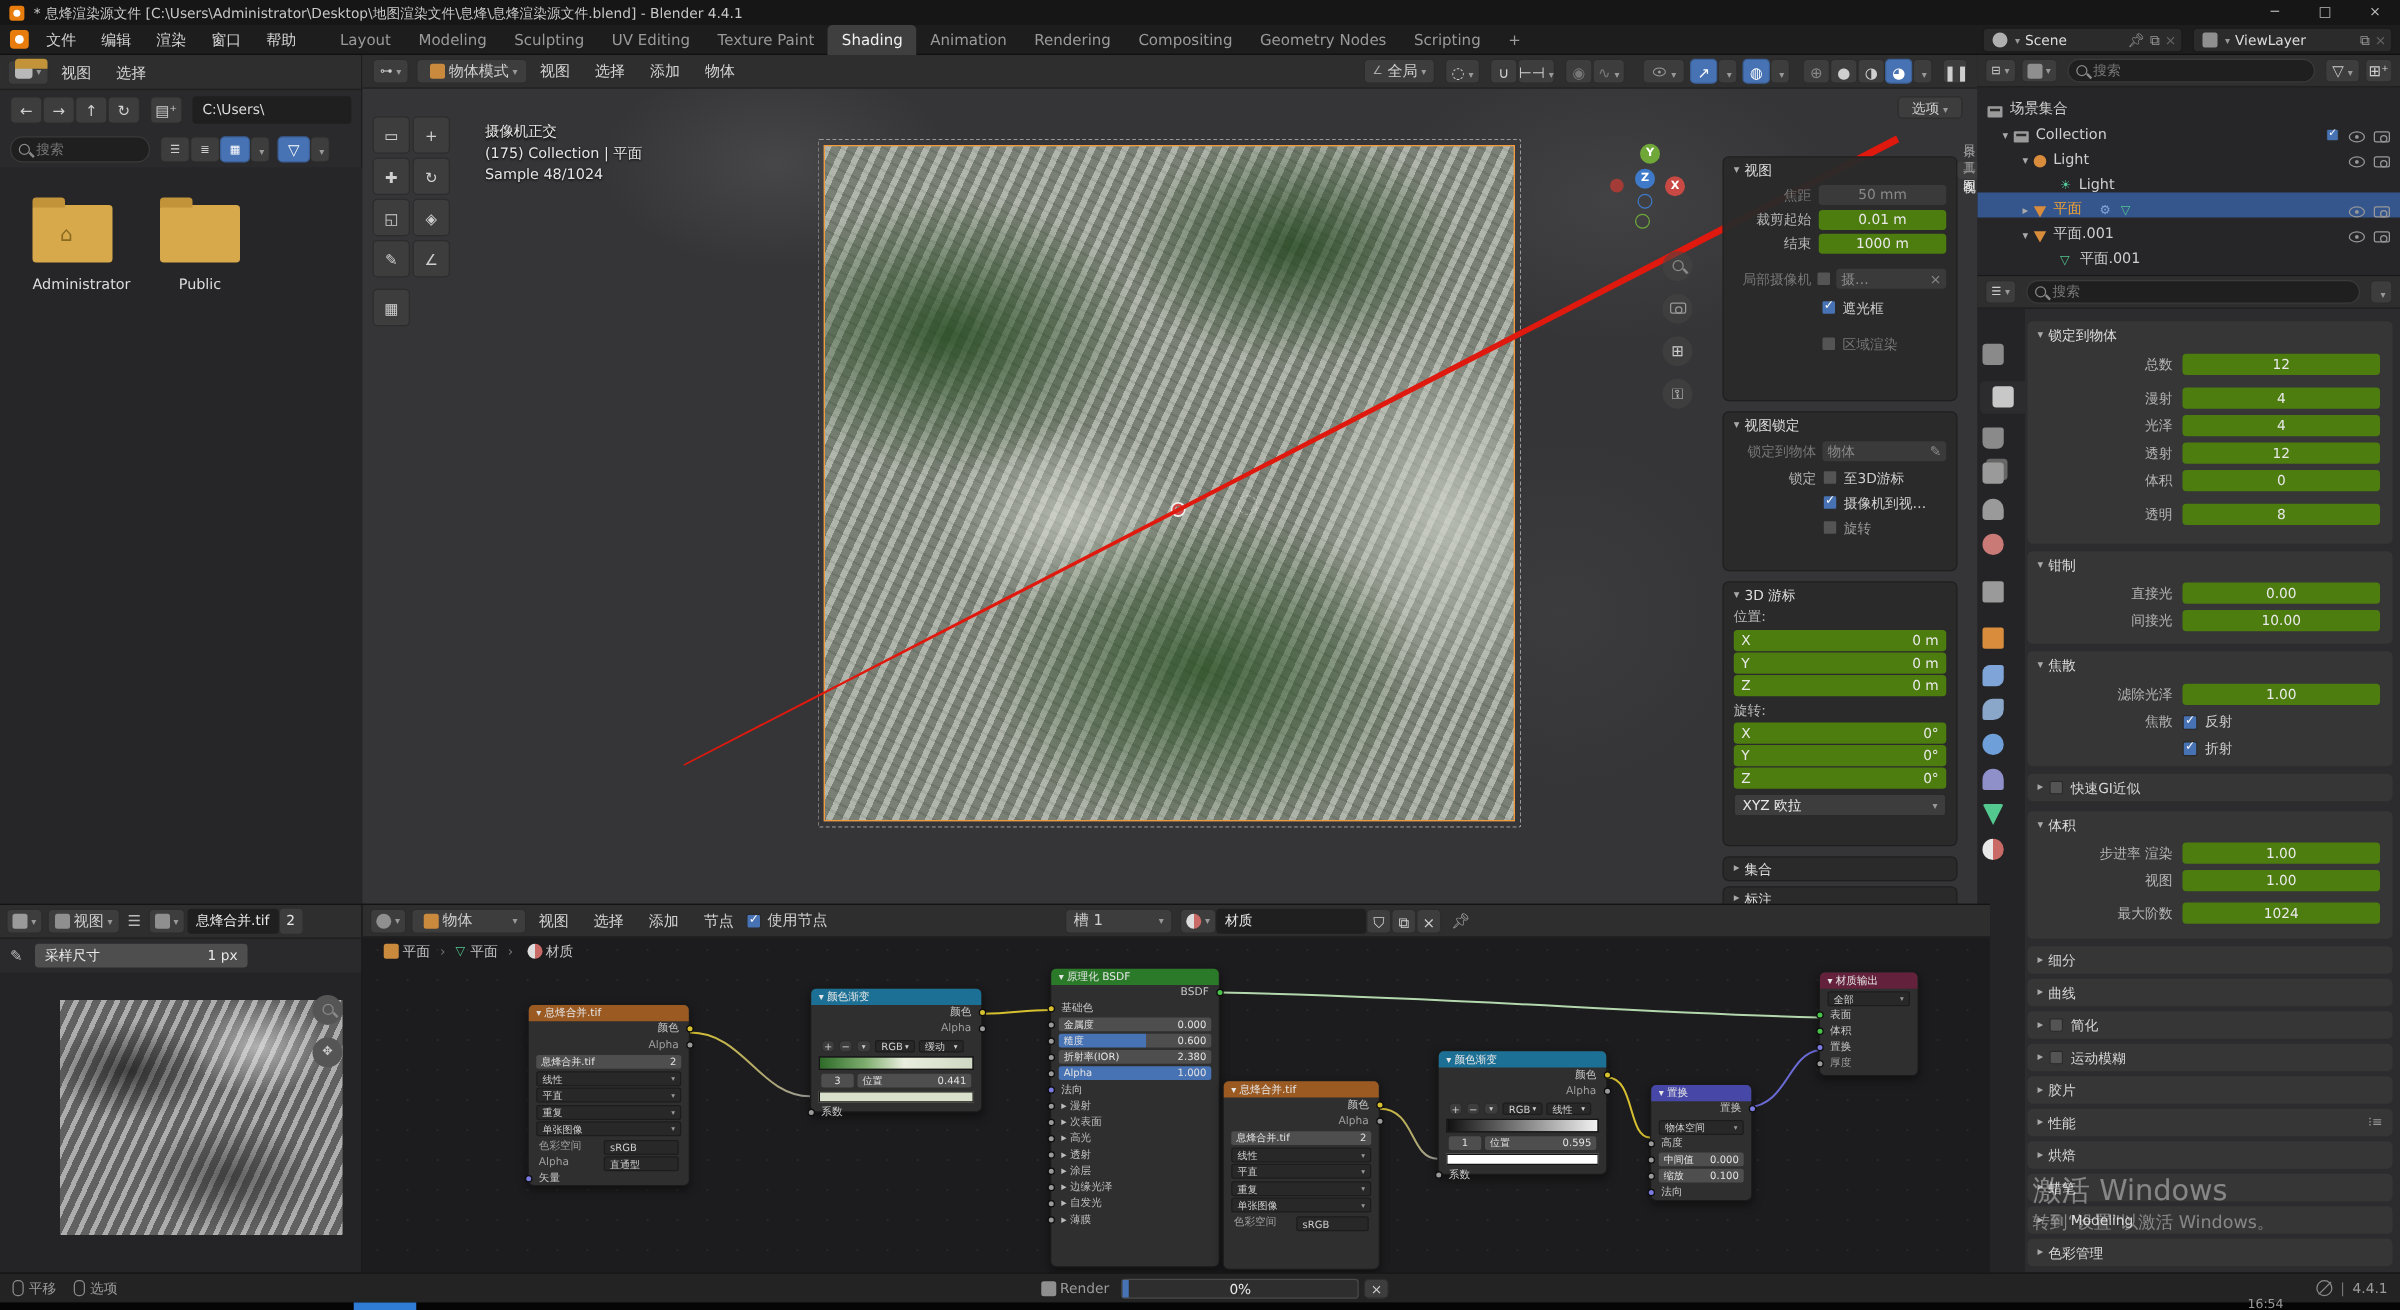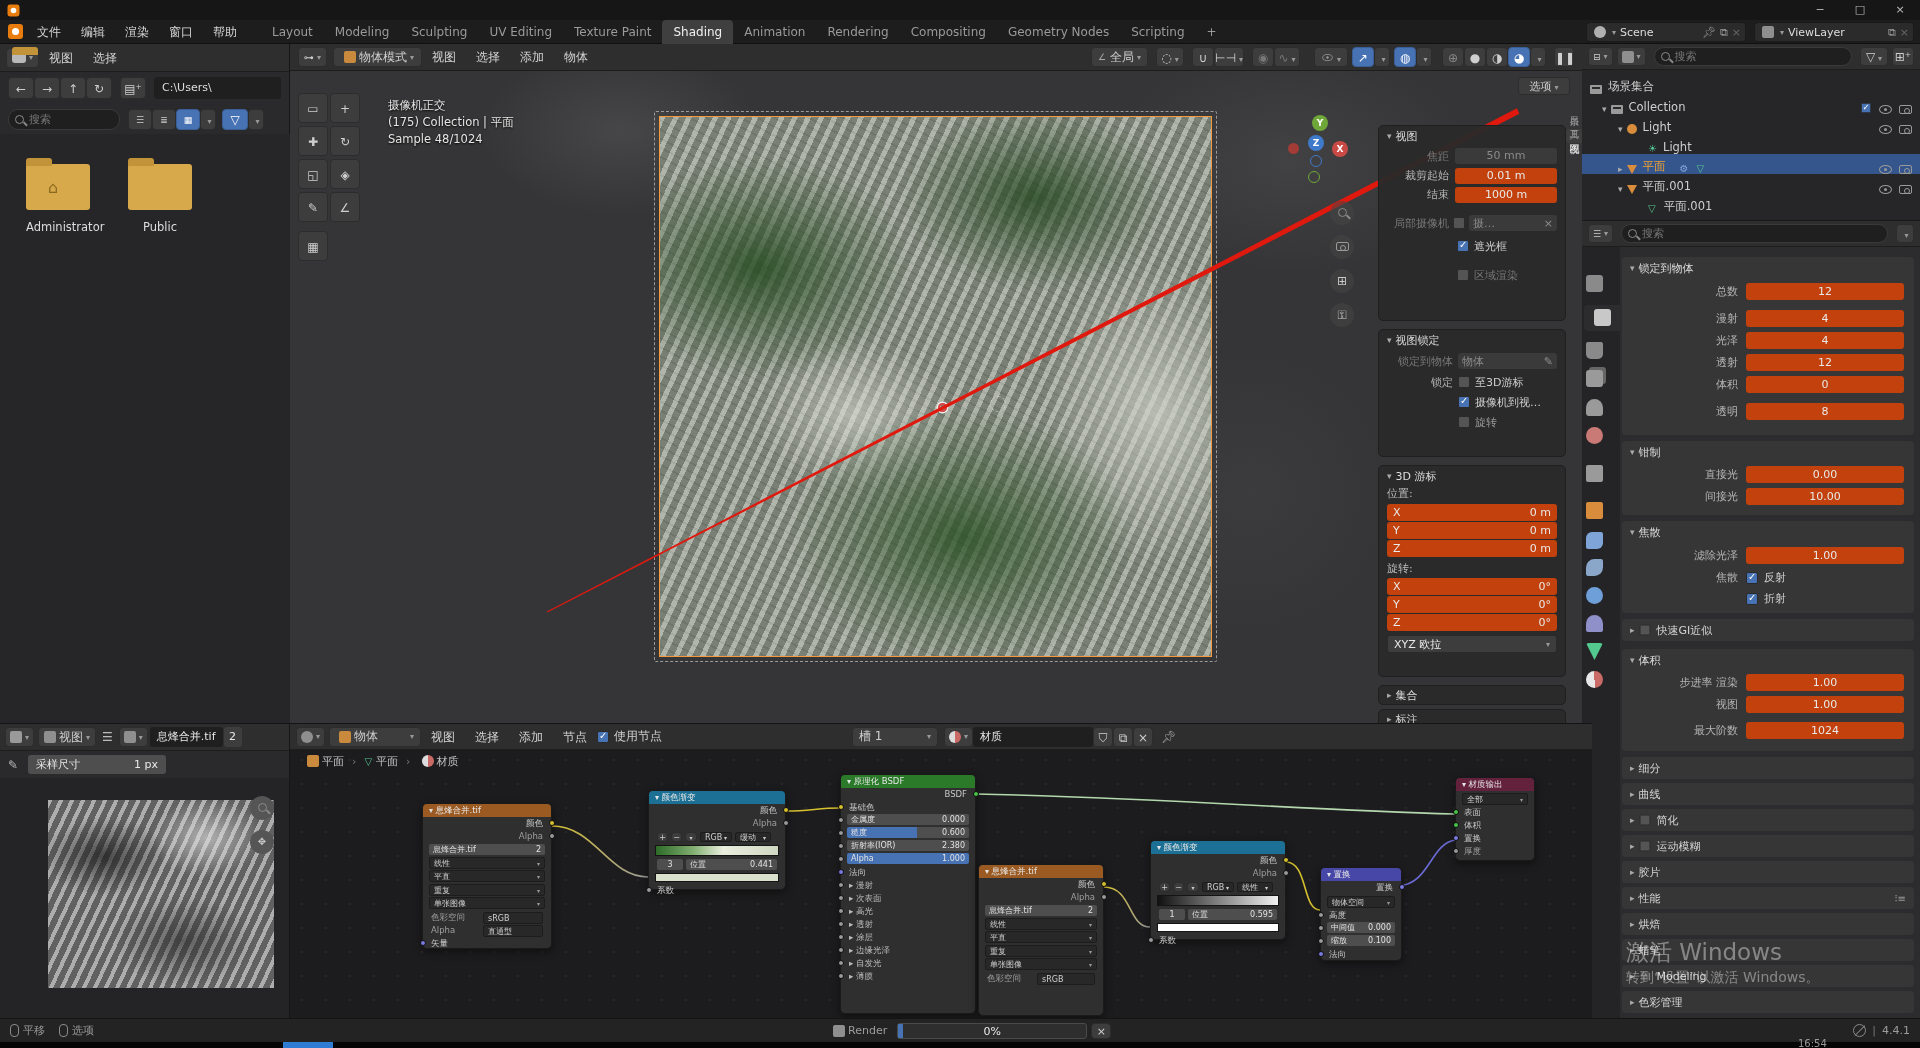--- a/index.html
+++ b/index.html
@@ -14,21 +14,21 @@
   #menubar{left:0;top:20px;width:1920px;height:24px;background:#1d1d1d;border-bottom:1px solid #101010}
   .menuitem{padding:0 10px;height:24px;line-height:24px;color:#d4d4d4;cursor:default}
   .wstab{padding:0 11px;height:24px;line-height:24px;color:#9a9a9a}
   .wstab.active{background:#3f3f3f;color:#f0f0f0;border-radius:4px 4px 0 0}
   .logo{width:15px;height:15px;border-radius:3px;background:#e87d0d;display:inline-block;position:relative}
   .logo:after{content:"";position:absolute;left:4px;top:4px;width:7px;height:7px;border-radius:50%;background:#fff}
   .winbtn{width:40px;height:20px;text-align:center;line-height:20px;color:#bbb}
   .idwidget{height:20px;background:#2b2b2b;border:1px solid #1a1a1a;border-radius:4px;display:flex;align-items:center;padding:0 4px;font-size:11px;color:#ddd}
   .miniic{width:12px;height:12px;border-radius:2px;background:#777;display:inline-block;margin:0 3px}
   
-  .fld{background:#c2410c;border-radius:3px;color:#e9e9e9;text-align:center;font-size:11px}
+  .fld{background:#4d7c0f;border-radius:3px;color:#e9e9e9;text-align:center;font-size:11px}
   .fld.dim{background:#3a3a3a;color:#8a8a8a}
   .plbl{color:#b4b4b4;text-align:right;font-size:11px}
   .phdr{color:#dedede;font-size:11px}
   .cb{width:12px;height:12px;border-radius:2px;background:#545454;border:1px solid #2a2a2a;display:inline-block;position:relative}
   .cb.on{background:#4772b3}
   .cb.on:after{content:"✓";position:absolute;left:1px;top:-2px;color:#fff;font-size:10px}
   .searchbox{background:#1f1f1f;border:1px solid #3a3a3a;border-radius:10px;color:#777;display:flex;align-items:center;padding:0 6px;font-size:11px}
   .mag{width:9px;height:9px;border:1.5px solid #8a8a8a;border-radius:50%;position:relative;display:inline-block;margin-right:5px}
   .mag:after{content:"";position:absolute;left:7px;top:7px;width:5px;height:1.5px;background:#8a8a8a;transform:rotate(45deg)}
   .toolbtn{background:#3d3d3d;border:1px solid #2c2c2c;border-radius:4px;color:#cfcfcf;text-align:center}
@@ -95,20 +95,21 @@
   .watermark{color:rgba(255,255,255,.40);pointer-events:none}
   .mouseic{width:9px;height:13px;border:1.2px solid #8a8a8a;border-radius:4px;display:inline-block;margin-right:4px}
 </style>
 </head>
 <body>
 
 <div id="app">
 
   <div class="abs flex" id="titlebar">
     <span class="logo" style="margin:0 6px 0 6px;transform:scale(.8)"></span>
+    <span>* 息烽渲染源文件 [C:\Users\Administrator\Desktop\地图渲染文件\息烽\息烽渲染源文件.blend] - Blender 4.4.1</span>
     <span style="flex:1"></span>
     <span class="winbtn">─</span>
     <span class="winbtn">□</span>
     <span class="winbtn">×</span>
   </div>
 
   <div class="abs flex" id="menubar">
     <span class="logo" style="margin:0 4px 0 8px"></span>
     <span class="menuitem">文件</span>
     <span class="menuitem">编辑</span>
@@ -682,21 +683,21 @@
       <span style="margin:0 6px;color:#bbb">☰</span>
       <span class="toolbtn flex" style="height:20px;padding:0 4px">
           <span class="miniic" style="margin:0;background:#8f8f8f"></span>
           <span class="caret">▾</span>
         </span>
       <span class="fld" style="height:20px;line-height:20px;background:#1f1f1f;padding:0 7px;margin-left:2px;text-align:left;color:#e8e8e8;max-width:104px;overflow:hidden">息烽合并.tif</span>
       <span class="fld" style="width:18px;height:20px;line-height:20px;margin-left:1px;background:#3d3d3d">2</span>
     </div>
     <div class="flex" style="height:27px;padding:0 8px;background:#2a2a2c">
       <span style="color:#bbb;transform:rotate(0deg)">✎</span>
-      <span class="fld flex" style="margin-left:10px;height:19px;width:138px;padding:1px 8px;justify-content:space-between;background:#4e4e4e">
+      <span class="fld flex" style="margin-left:10px;height:19px;width:170px;padding:1px 8px;justify-content:space-between;background:#4e4e4e">
         <span>采样尺寸</span>
           <span>1 px</span>
         </span>
     </div>
     <div class="abs grayterrain" style="left:48px;top:76px;width:226px;height:188px"></div>
     <span class="navbtn" style="left:250px;top:72px;background:#555"><span class="mag" style="margin:0"></span></span>
     <span class="navbtn" style="left:250px;top:106px;background:#555;font-size:10px">✥︎</span>
   </div>
 
   <div class="abs" id="nodeeditor">

